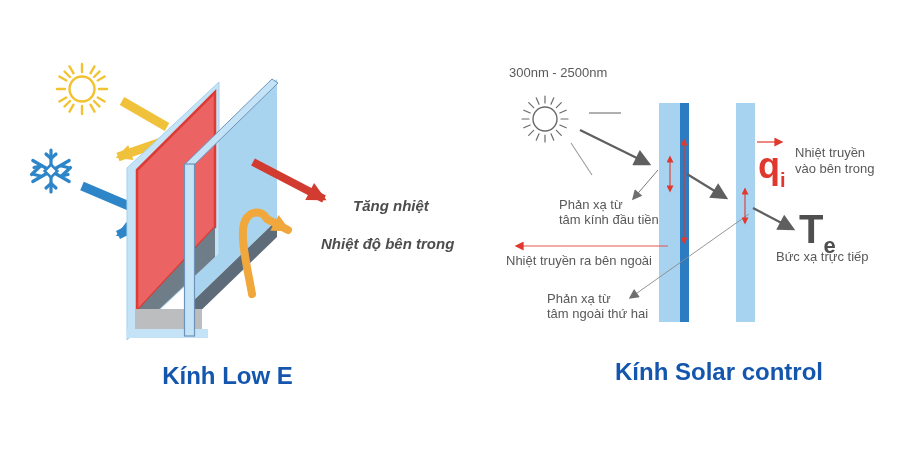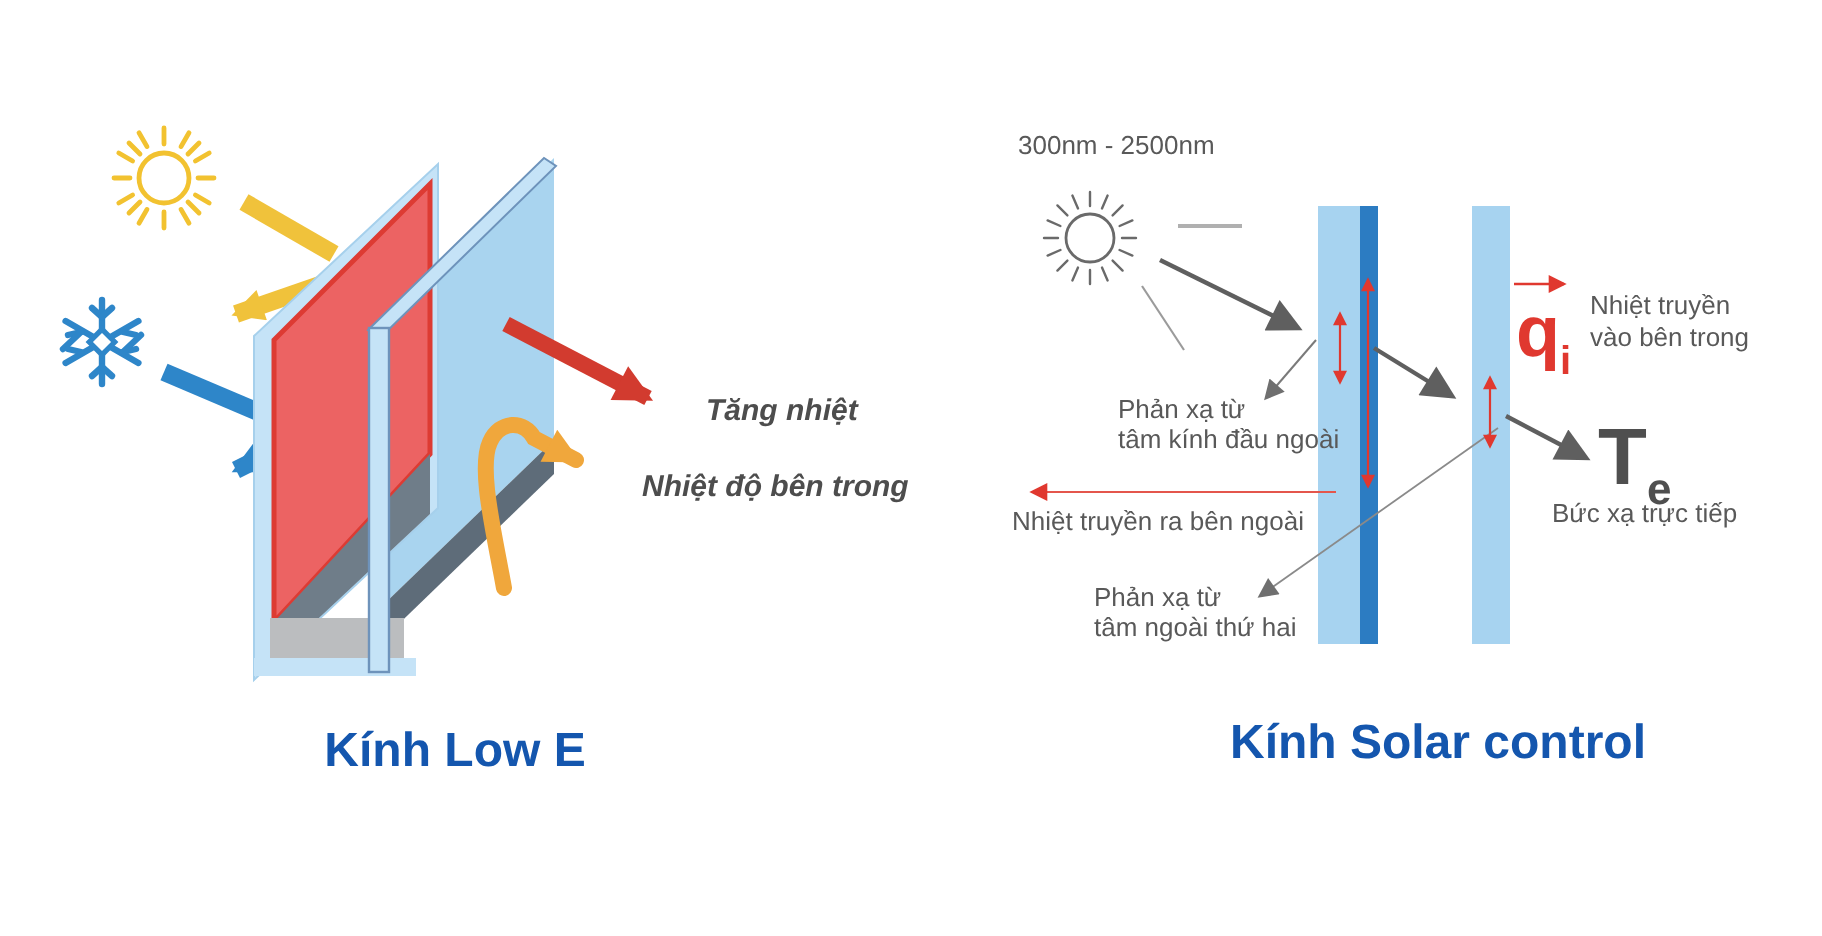--- a/index.html
+++ b/index.html
@@ -175,21 +175,21 @@
   <div class="lbl" style="left:795px;top:133px;margin-top:12px;">Nhiệt truyền</div>
   <div class="lbl" style="left:795px;top:161px;">vào bên trong</div>
 
   <div class="sym" style="left:758px;top:148px;"><span class="qi-main">q</span><span class="qi-sub">i</span></div>
 
   <div class="sym" style="left:799px;top:209px;"><span class="te-main">T</span><span class="te-sub">e</span></div>
 
   <div class="lbl" style="left:776px;top:249px;">Bức xạ trực tiếp</div>
 
   <div class="lbl" style="left:559px;top:197px;">Phản xạ từ</div>
-  <div class="lbl" style="left:559px;top:212px;">tâm kính đầu ngoài</div>
+  <div class="lbl" style="left:559px;top:212px;">tâm kính đầu tiền</div>
 
   <div class="lbl" style="left:506px;top:253px;">Nhiệt truyền ra bên ngoài</div>
 
   <div class="lbl" style="left:547px;top:291px;">Phản xạ từ</div>
   <div class="lbl" style="left:547px;top:306px;">tâm ngoài thứ hai</div>
 
   <div class="title" style="left:569px;top:358px;width:300px;">Kính Solar control</div>
 </div>
 
 </body></html>

